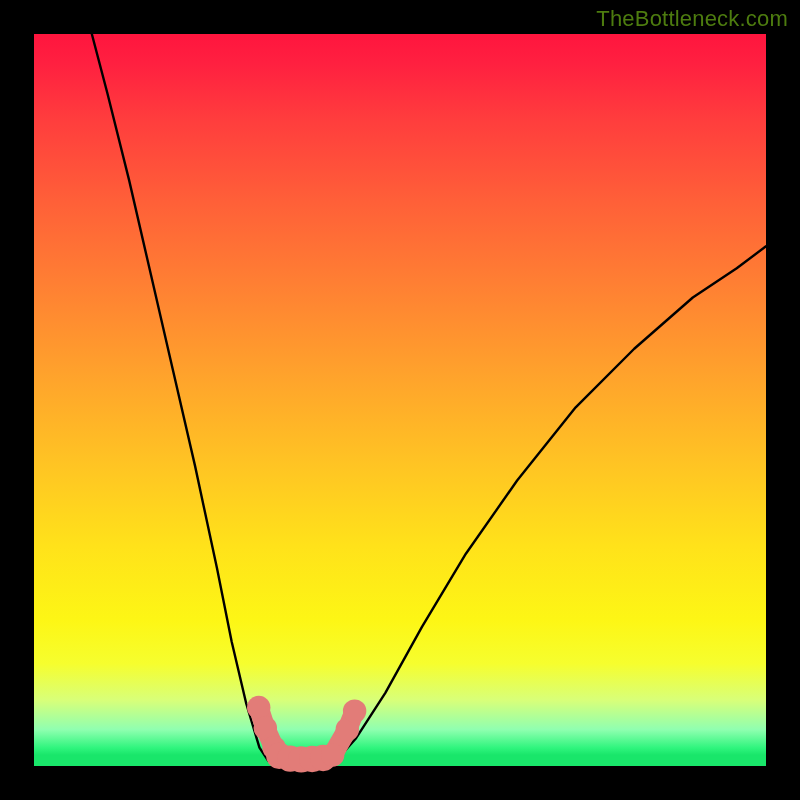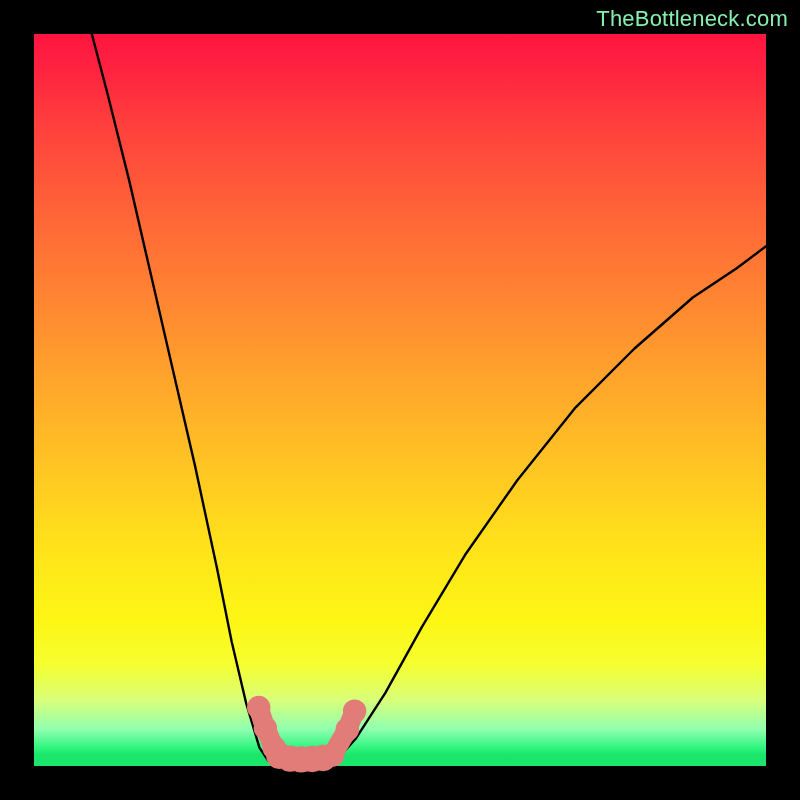--- a/index.html
+++ b/index.html
@@ -41,21 +41,21 @@
       #90ffb0 95%,
       #30f57e 97.5%,
       #19e66a 98.5%,
       #19e66a 100%
     );
   }
   .watermark {
     position: absolute;
     top: 6px;
     right: 12px;
-    color: #86efac;
+    color: #4d7c0f;
     font-size: 22px;
     letter-spacing: 0.2px;
     font-weight: 400;
     user-select: none;
   }
   svg.curve {
     position: absolute;
     top: 0;
     left: 0;
     width: 732px;

